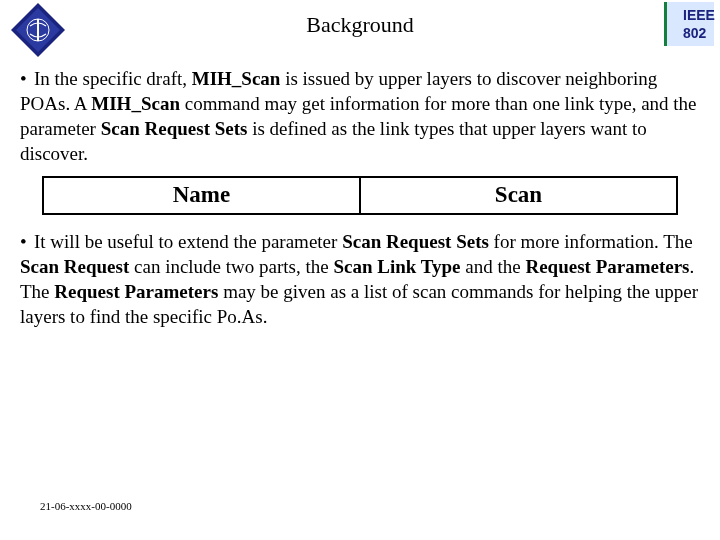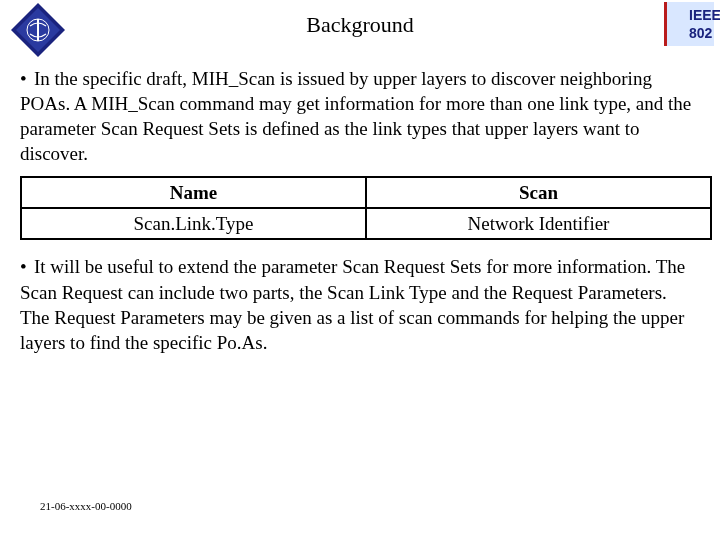--- a/index.html
+++ b/index.html
@@ -32,65 +32,65 @@
     text-align: center;
     font-size: 22px;
   }
   .badge {
     position: absolute;
     top: 2px;
     right: 6px;
     width: 50px;
     height: 44px;
     background: #d9e7ff;
-    border-left: 3px solid #b91c1c;
+    border-left: 3px solid #15803d;
     font-family: Arial, Helvetica, sans-serif;
     color: #1a237e;
     font-weight: bold;
     font-size: 14px;
     line-height: 18px;
-    padding: 4px 4px 4px 22px;
+    padding: 4px 4px 4px 16px;
     box-sizing: border-box;
     margin-left: 39px;
   }
   .content {
     padding: 4px 20px 0 20px;
     font-size: 19px;
     line-height: 1.32;
   }
   .bullet {
     margin: 0 0 10px 0;
   }
   .bullet-dot {
     display: inline-block;
     width: 14px;
   }
   table.spec {
     border-collapse: collapse;
-    width: 692px;
+    width: 636px;
     margin: 6px auto 14px auto;
-    font-size: 19px;
+    font-size: 23px;
   }
   table.spec th, table.spec td {
     border: 2px solid #000;
     padding: 2px 8px;
     text-align: center;
     font-weight: normal;
   }
   table.spec th {
     font-weight: bold;
     width: 50%;
   }
   .footer {
     position: absolute;
     bottom: 28px;
     left: 40px;
     font-size: 11px;
   }
-  b { font-weight: normal; }
+  b { font-weight: bold; }
 </style>
 </head>
 <body>
 
 <div class="header">
   <div class="logo">
     <svg viewBox="0 0 56 56" width="56" height="56">
       <polygon points="28,1 55,28 28,55 1,28" fill="#1a237e"></polygon>
       <polygon points="28,6 50,28 28,50 6,28" fill="#2a3aa0"></polygon>
       <circle cx="28" cy="28" r="11" fill="#2a3aa0" stroke="#fff" stroke-width="1"></circle>
@@ -112,24 +112,20 @@
   <p class="bullet">
     <span class="bullet-dot">•</span><span>In the specific draft, </span><b>MIH_Scan</b><span> is issued by upper layers to discover neighboring POAs. A </span><b>MIH_Scan</b><span> command may get information for more than one link type, and the parameter </span><b>Scan Request Sets</b><span> is defined as the link types that upper layers want to discover.</span>
   </p>
 
   <table class="spec">
     <tbody>
         <tr>
       <th>Name</th>
       <th>Scan</th>
     </tr>
-    <tr>
-      <td>Scan.Link.Type</td>
-      <td>Network Identifier</td>
-    </tr>
   </tbody>
     </table>
 
   <p class="bullet">
     <span class="bullet-dot">•</span><span>It will be useful to extend the parameter </span><b>Scan Request Sets</b><span> for more information. The </span><b>Scan Request</b><span> can include two parts, the </span><b>Scan Link Type</b><span> and the </span><b>Request Parameters</b><span>. The </span><b>Request Parameters</b><span> may be given as a list of scan commands for helping the upper layers to find the specific Po.As.</span>
   </p>
 
 </div>
 
 <div class="footer">21-06-xxxx-00-0000</div>

